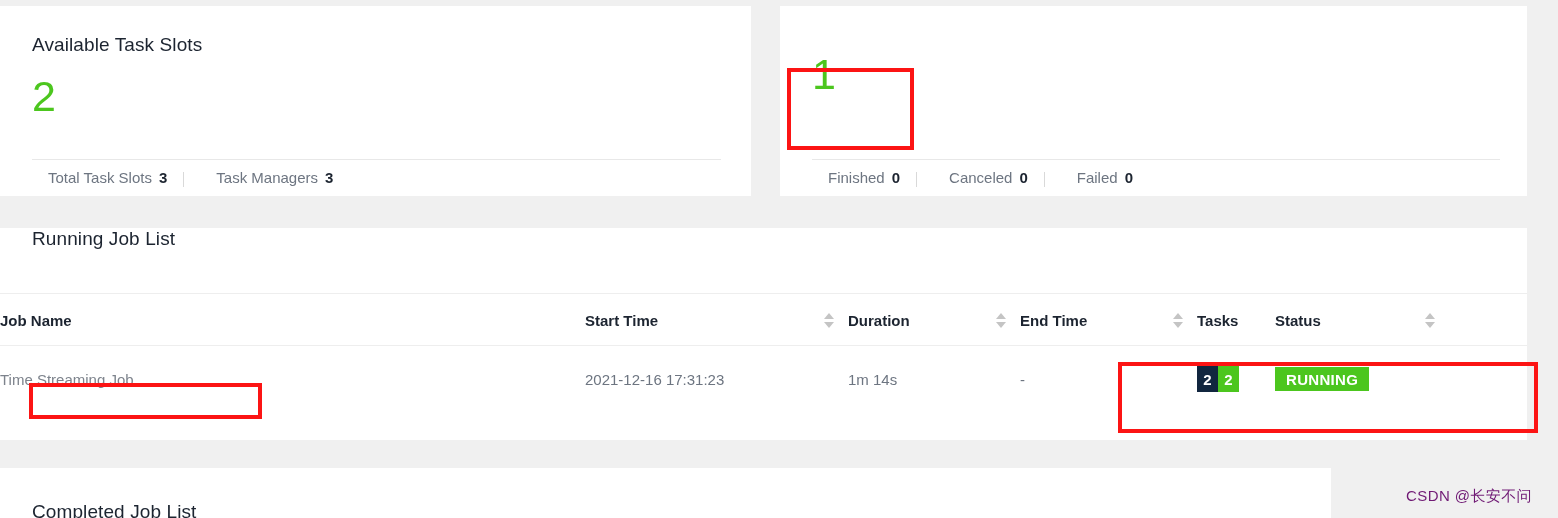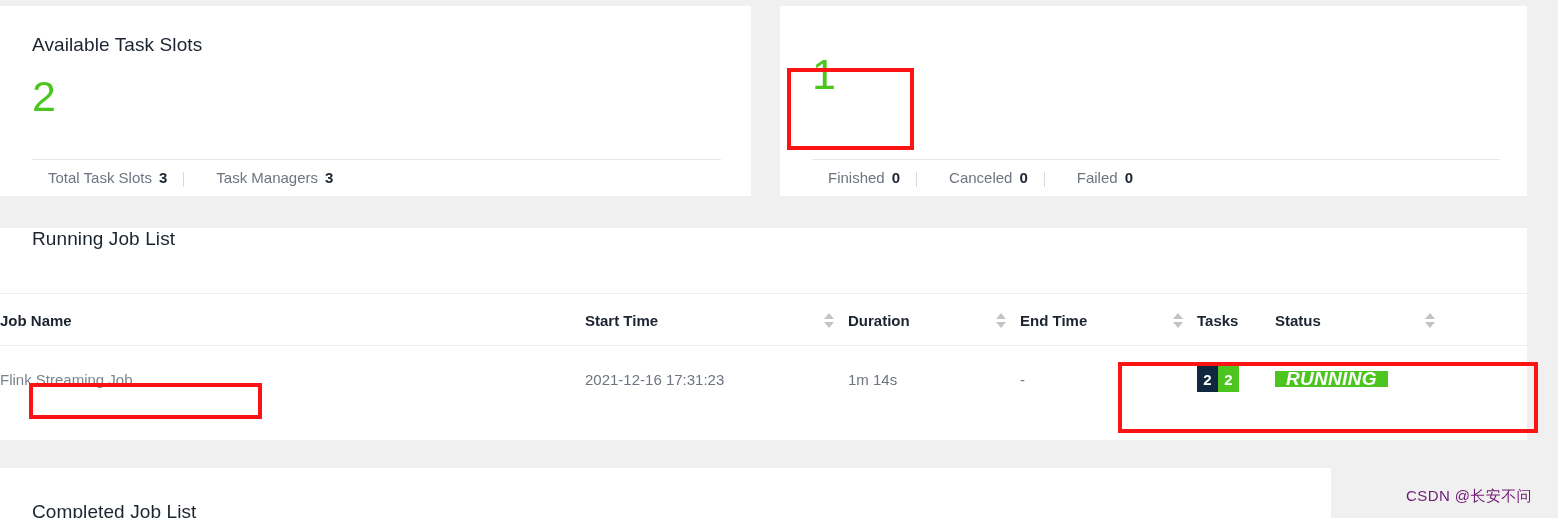--- a/index.html
+++ b/index.html
@@ -167,28 +167,27 @@
     font-size: 15px;
     font-weight: 700;
     color: #ffffff;
   }
   .chip-dark  { background: #11263f; }
   .chip-green { background: #4cc61e; }
 
   .status-badge {
     display: inline-flex;
     align-items: center; justify-content: center;
-    height: 16px;
+    height: 24px;
     padding: 0 11px;
     background: #4cc61e;
     color: #ffffff;
-    font-size: 19px;
+    font-size: 15px;
     font-weight: 700;
     letter-spacing: .3px;
-    font-style: italic;
   }
 
   
   .panel-bottom {
     position: absolute;
     left: 0; top: 468px;
     width: 1331px;
     height: 50px;
     background: #ffffff;
     overflow: hidden;
@@ -330,21 +329,21 @@
                   <i class="up"></i>
                   <i class="down"></i>
                 </span>
             </div>
           </th>
         </tr>
       </thead>
       <tbody>
         <tr>
           <td class="pad-l">
-            <span class="job-link">Flink Streaming Job</span>
+            <span class="job-link">Time Streaming Job</span>
           </td>
           <td>2021-12-16 17:31:23</td>
           <td>1m 14s</td>
           <td>-</td>
           <td>
             <span class="tasks-wrap">
               <span class="task-chip chip-dark">2</span>
               <span class="task-chip chip-green">2</span>
             </span>
           </td>

